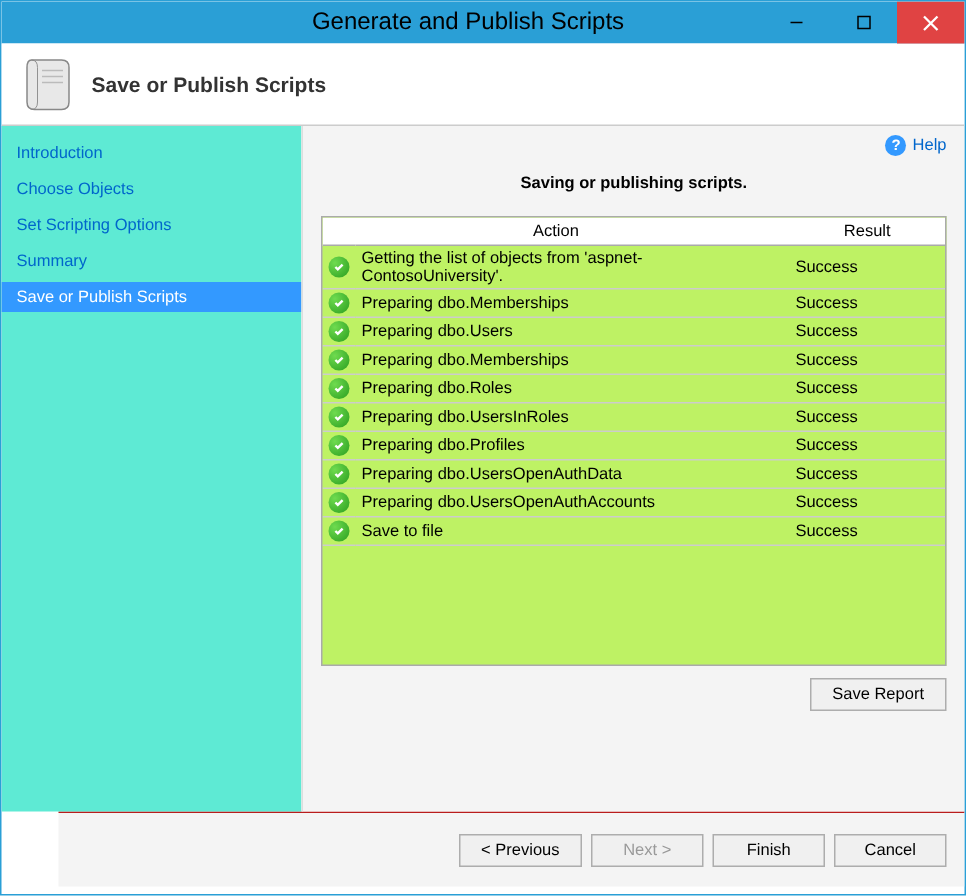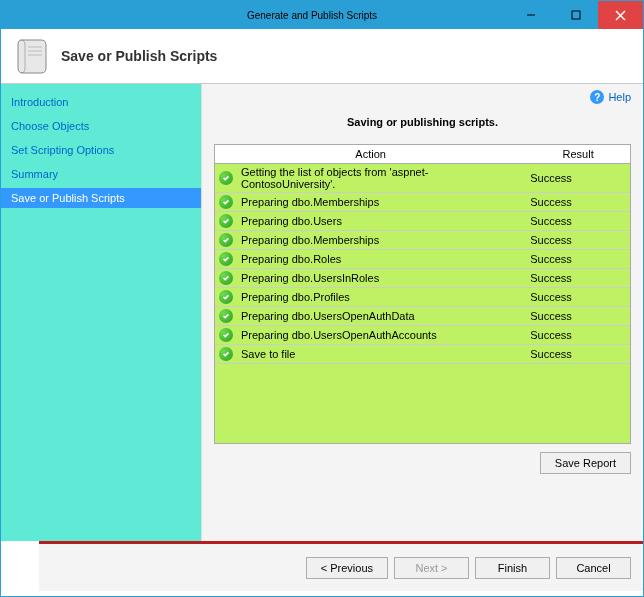--- a/index.html
+++ b/index.html
@@ -16,21 +16,21 @@
   .titlebar {
     height: 28px;
     background: #2a9fd6;
     display: flex;
     align-items: center;
     color: #000;
   }
   .titlebar .title {
     flex: 1;
     text-align: center;
-    font-size: 10px;
+    font-size: 16px;
     padding-left: 115px;
   }
   .win-controls { display: flex; height: 100%; }
   .win-btn {
     width: 45px;
     display: flex;
     align-items: center;
     justify-content: center;
     font-size: 14px;
     color: #000;
@@ -145,21 +145,21 @@
     padding: 4px 14px;
     font-size: 11px;
     min-width: 75px;
     cursor: pointer;
     text-align: center;
   }
   .btn.disabled { color: #999; cursor: default; }
   .footer {
     height: 50px;
     background: #f4f4f4;
-    border-top: 3px solid #b91c1c;
+    border-top: 1px solid #b91c1c;
     display: flex;
     align-items: center;
     justify-content: flex-end;
     gap: 6px;
     padding: 0 12px;
     margin-left: 38px;
   }
 </style>
 </head>
 <body>

